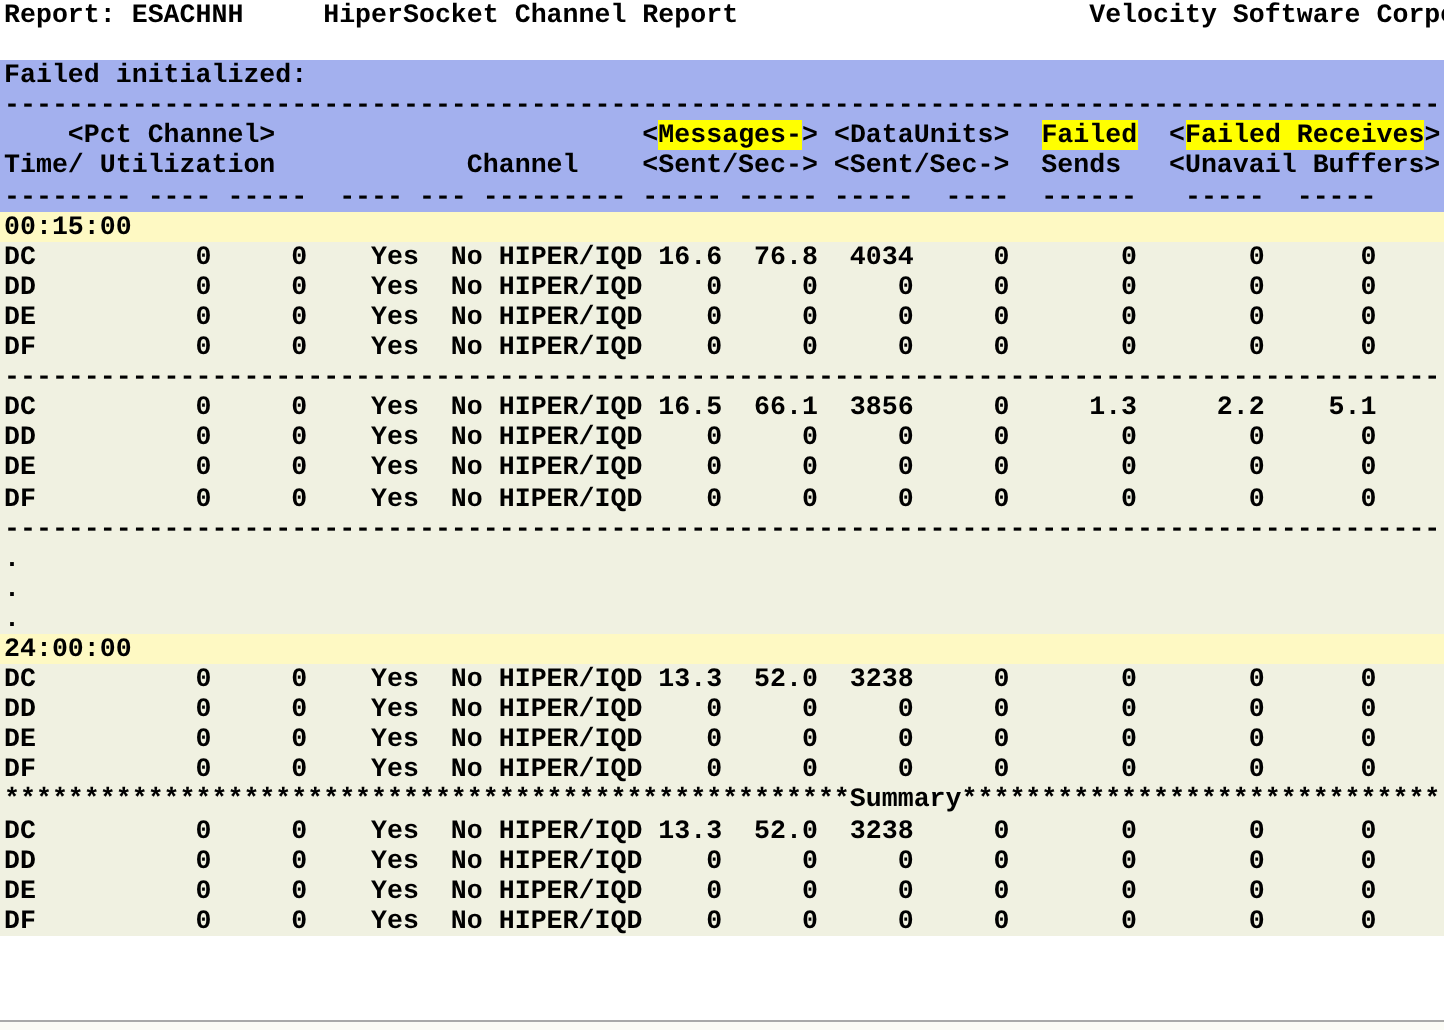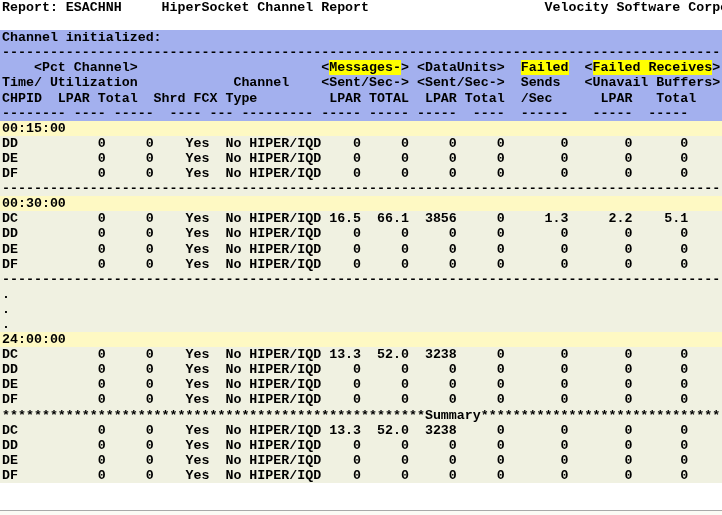--- a/index.html
+++ b/index.html
@@ -30,32 +30,31 @@
     background:#fbfbf5;border-top:1px solid #a9a9a9;
   }
 </style>
 </head>
 <body>
 
 <div class="screen">
   <div id="report-lines">
       <div class="line bg-white">Report: ESACHNH     HiperSocket Channel Report                      Velocity Software Corpor</div>
       <div class="line bg-white"></div>
-      <div class="line bg-blue">Channel initialized:</div>
+      <div class="line bg-blue">Failed initialized:</div>
       <div class="line bg-blue">------------------------------------------------------------------------------------------</div>
       <div class="line bg-blue"><span>    &lt;Pct Channel&gt;</span><span>                       &lt;</span><span class="hl">Messages-</span><span>&gt; &lt;DataUnits&gt;  </span><span class="hl">Failed</span><span>  &lt;</span><span class="hl">Failed Receives</span><span>&gt;</span></div>
       <div class="line bg-blue">Time/ Utilization            Channel    &lt;Sent/Sec-&gt; &lt;Sent/Sec-&gt;  Sends   &lt;Unavail Buffers&gt;</div>
-      <div class="line bg-blue">CHPID  LPAR Total  Shrd FCX Type         LPAR TOTAL  LPAR Total  /Sec      LPAR   Total</div>
       <div class="line bg-blue">-------- ---- -----  ---- --- --------- ----- ----- -----  ----  ------   -----  -----</div>
       <div class="line bg-orange">00:15:00</div>
+      <div class="line bg-cream">DC          0     0    Yes  No HIPER/IQD 16.6  76.8  4034     0       0       0      0    </div>
       <div class="line bg-cream">DD          0     0    Yes  No HIPER/IQD    0     0     0     0       0       0      0    </div>
       <div class="line bg-cream">DE          0     0    Yes  No HIPER/IQD    0     0     0     0       0       0      0    </div>
       <div class="line bg-cream">DF          0     0    Yes  No HIPER/IQD    0     0     0     0       0       0      0    </div>
       <div class="line bg-cream">------------------------------------------------------------------------------------------</div>
-      <div class="line bg-orange">00:30:00</div>
       <div class="line bg-cream">DC          0     0    Yes  No HIPER/IQD 16.5  66.1  3856     0     1.3     2.2    5.1    </div>
       <div class="line bg-cream">DD          0     0    Yes  No HIPER/IQD    0     0     0     0       0       0      0    </div>
       <div class="line bg-cream">DE          0     0    Yes  No HIPER/IQD    0     0     0     0       0       0      0    </div>
       <div class="line bg-cream">DF          0     0    Yes  No HIPER/IQD    0     0     0     0       0       0      0    </div>
       <div class="line bg-cream">------------------------------------------------------------------------------------------</div>
       <div class="line bg-cream">.</div>
       <div class="line bg-cream">.</div>
       <div class="line bg-cream">.</div>
       <div class="line bg-orange">24:00:00</div>
       <div class="line bg-cream">DC          0     0    Yes  No HIPER/IQD 13.3  52.0  3238     0       0       0      0    </div>

